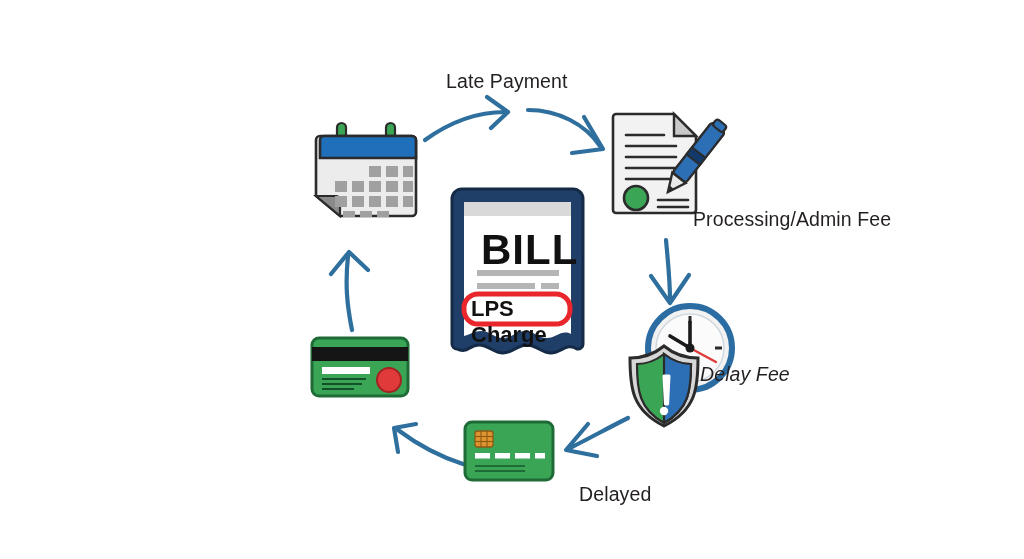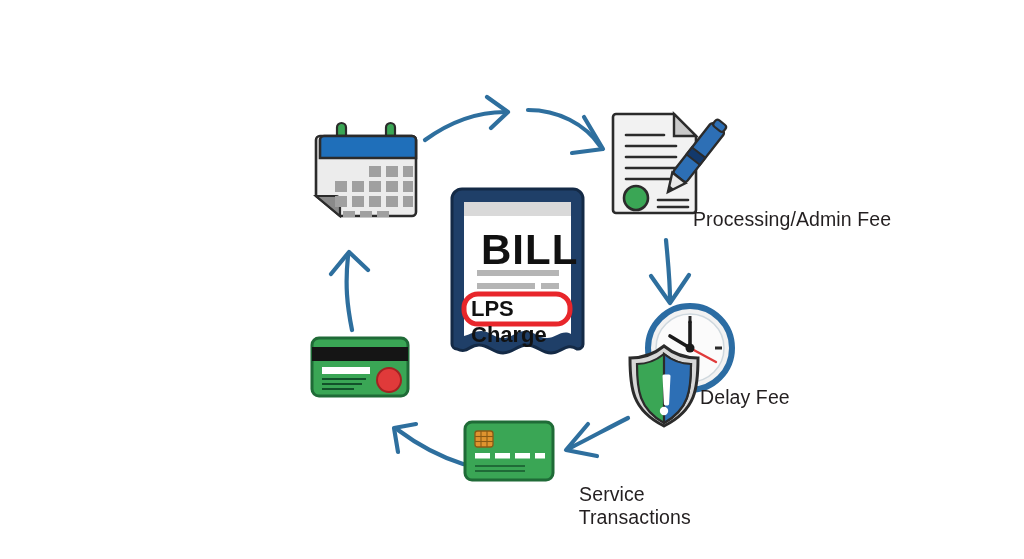--- a/index.html
+++ b/index.html
@@ -79,20 +79,21 @@
         <path d="M416 424 L 394 428 L 398 452"></path>
       </g>
 
       <g>
         <path d="M352 330 C 347 305, 345 285, 348 256"></path>
         <path d="M331 274 L 349 252 L 368 270"></path>
       </g>
     </g>
   </svg>
 
+  <div class="label" style="left:446px; top:70px;">Late Payment</div>
 
   <div class="node" style="left:310px; top:120px;">
     <svg width="112" height="112" viewBox="0 0 112 112">
 
       <rect x="27" y="3" width="9" height="22" rx="4.5" fill="#3aa655" stroke="#2b2b2b" stroke-width="2.2"></rect>
       <rect x="76" y="3" width="9" height="22" rx="4.5" fill="#3aa655" stroke="#2b2b2b" stroke-width="2.2"></rect>
 
       <path d="M10 16 h92 a4 4 0 0 1 4 4 v72 a4 4 0 0 1 -4 4 h-72 l-24 -20 v-56 a4 4 0 0 1 4 -4 z" fill="#ececec" stroke="#2b2b2b" stroke-width="2.6"></path>
 
       <path d="M10 20 a4 4 0 0 1 4 -4 h88 a4 4 0 0 1 4 4 v18 h-96 z" fill="#1f6fba" stroke="#2b2b2b" stroke-width="2.6"></path>
@@ -160,21 +161,21 @@
 
       <path d="M46 28 C 34 38, 20 40, 12 40 c 0 30, 2 52, 34 68 c 32 -16, 34 -38, 34 -68 c -8 0 -22 -2 -34 -12 z" transform="translate(0,18)" fill="#d7d7d7" stroke="#2b2b2b" stroke-width="3"></path>
       <path d="M46 36 C 36 44, 25 46, 19 46 c 0 26, 2 45, 27 59 c 25 -14, 27 -33, 27 -59 c -6 0 -17 -2 -27 -10 z" transform="translate(0,18)" fill="#3aa655" stroke="#2b2b2b" stroke-width="2.2"></path>
       <path d="M46 36 c 10 8, 21 10, 27 10 c 0 26, -2 45, -27 59 z" transform="translate(0,18)" fill="#2d6fb5" stroke="#2b2b2b" stroke-width="2.2"></path>
       <g transform="translate(0,18)">
         <path d="M46 58 l5 0 l-1.4 28 l-2.2 0 z" fill="#ffffff" stroke="#ffffff" stroke-width="3" stroke-linejoin="round"></path>
         <circle cx="46" cy="93" r="4.2" fill="#ffffff"></circle>
       </g>
     </svg>
   </div>
-  <div class="label" style="left:700px; top:386px;">Delay Fee</div>
+  <div class="label" style="left:700px; top:363px;font-style:italic;">Delay Fee</div>
 
   <div class="node" style="left:463px; top:420px;">
     <svg width="92" height="62" viewBox="0 0 92 62">
       <rect x="2" y="2" width="88" height="58" rx="7" fill="#3aa655" stroke="#1f6b37" stroke-width="3"></rect>
 
       <rect x="12" y="11" width="18" height="16" rx="2.5" fill="#e0942f" stroke="#8a5a14" stroke-width="1.3"></rect>
       <g stroke="#8a5a14" stroke-width="1.1">
         <line x1="12" y1="16.5" x2="30" y2="16.5"></line>
         <line x1="12" y1="21.5" x2="30" y2="21.5"></line>
         <line x1="18" y1="11" x2="18" y2="27"></line>
@@ -187,24 +188,21 @@
         <rect x="52" y="33" width="15" height="5.5"></rect>
         <rect x="72" y="33" width="10" height="5.5"></rect>
       </g>
       <g stroke="#1f6b37" stroke-width="2">
         <line x1="12" y1="46" x2="62" y2="46"></line>
         <line x1="12" y1="51" x2="62" y2="51"></line>
       </g>
     </svg>
   </div>
   <div class="label" style="left:557px; top:460px;">
-    <span>Service</span>
-  </div>
-  <div class="label" style="left:557px; top:483px;">
-    <span>Transactions</span>
+    <span>Delayed</span>
   </div>
 
   <div class="node" style="left:310px; top:336px;">
     <svg width="100" height="62" viewBox="0 0 100 62">
       <rect x="2" y="2" width="96" height="58" rx="7" fill="#3aa655" stroke="#1f6b37" stroke-width="3"></rect>
       <rect x="2" y="11" width="96" height="14" fill="#151515"></rect>
       <rect x="12" y="31" width="48" height="7" fill="#ffffff"></rect>
       <g stroke="#12512a" stroke-width="2">
         <line x1="12" y1="43" x2="56" y2="43"></line>
         <line x1="12" y1="48" x2="52" y2="48"></line>

